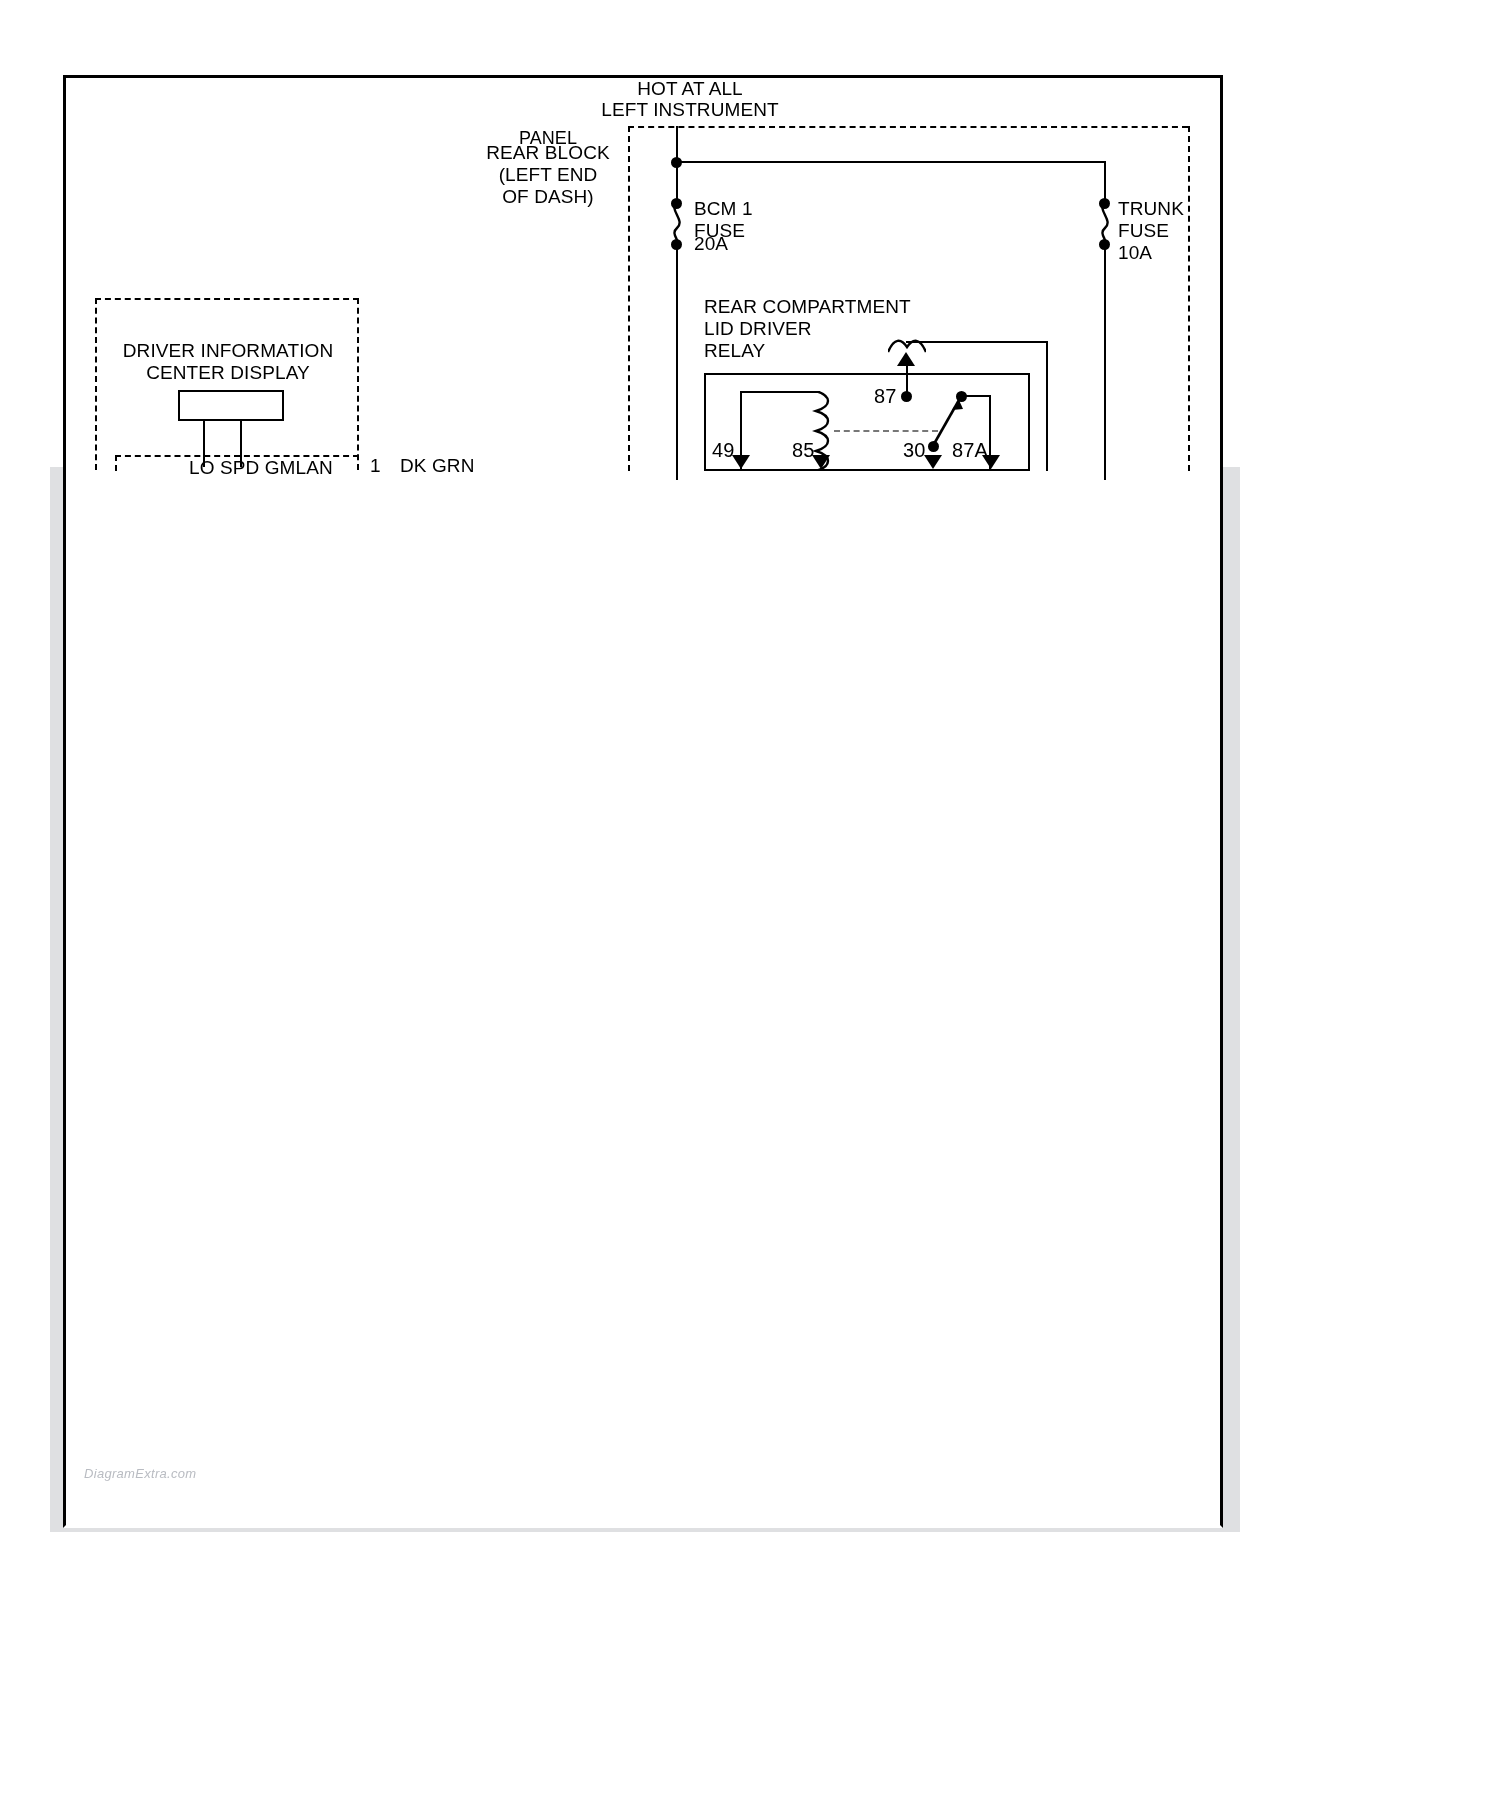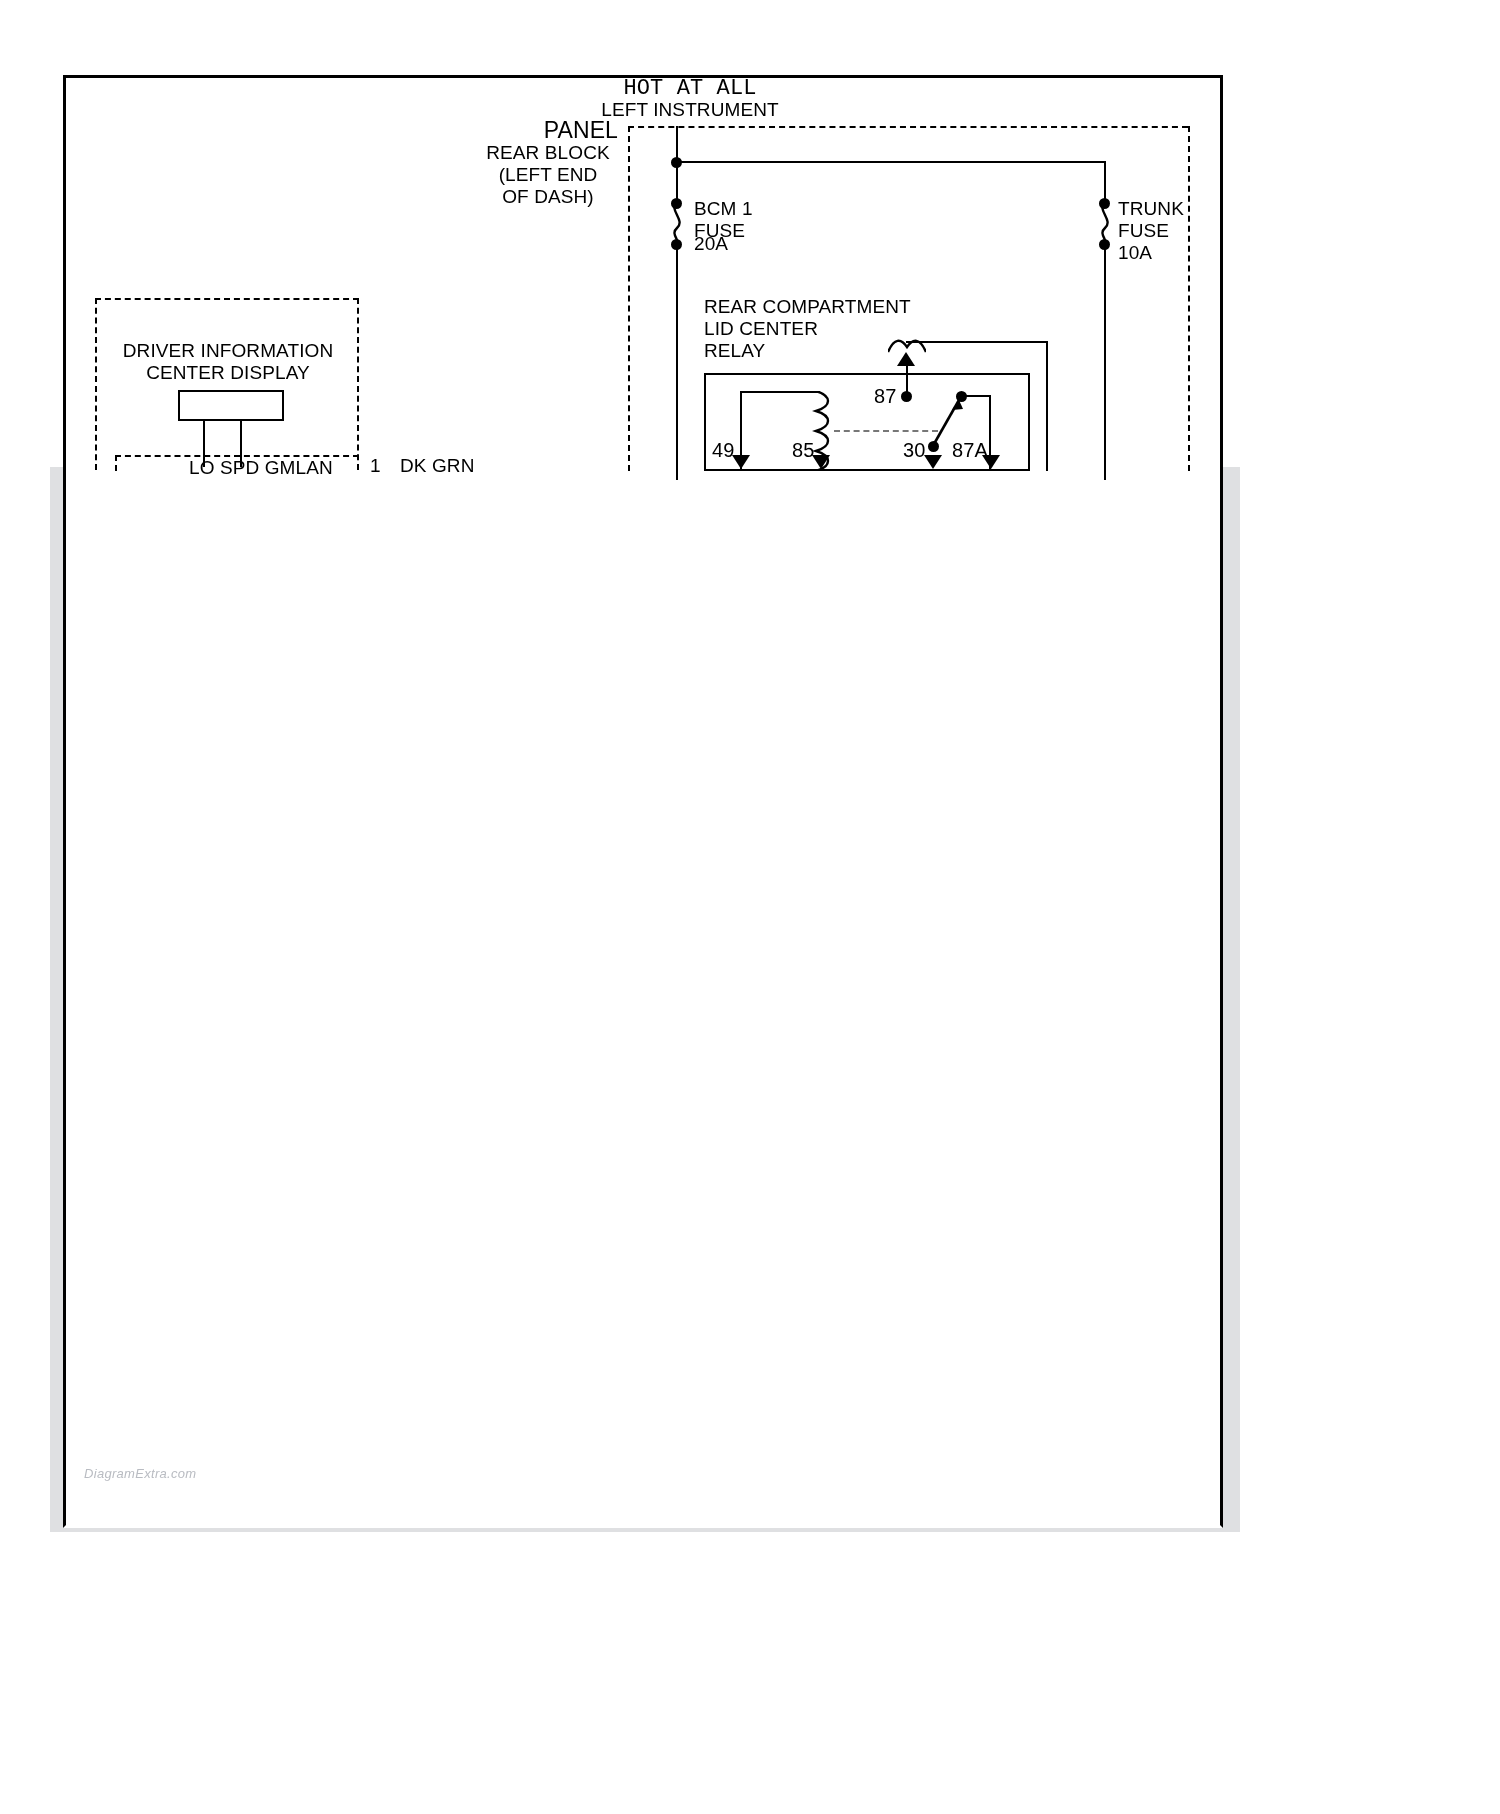--- a/index.html
+++ b/index.html
@@ -213,24 +213,24 @@
     <div class="txt" style="left:660px;top:620px;transform:rotate(-90deg);transform-origin:left top;">1740</div>
     <div class="txt" style="left:724px;top:620px;transform:rotate(-90deg);transform-origin:left top;">4100</div>
   </div>
 
   <div class="wash"></div>
 
   <div style="position:absolute;left:0;top:0;width:1500px;height:1814px;z-index:60;pointer-events:none;">
 
     <div class="frame" style="border-bottom-color:transparent;"></div>
 
-    <div class="txt ctr" style="left:560px;top:78px;width:260px;font-size:22px;font-family:Liberation Mono, monospace;">HOT AT ALL</div>
+    <div class="txt ctr" style="left:560px;top:78px;width:260px;font-size:19px;">HOT AT ALL</div>
     <div class="txt ctr" style="left:540px;top:99px;width:300px;font-size:19px;">LEFT INSTRUMENT</div>
 
-    <div class="txt ctr" style="left:478px;top:120px;width:140px;font-size:23px;text-align:right;">PANEL</div>
+    <div class="txt ctr" style="left:478px;top:128px;width:140px;font-size:18px;">PANEL</div>
     <div class="txt ctr" style="left:478px;top:142px;width:140px;font-size:19px;">REAR BLOCK</div>
     <div class="txt ctr" style="left:478px;top:164px;width:140px;font-size:19px;">(LEFT END</div>
     <div class="txt ctr" style="left:478px;top:186px;width:140px;font-size:19px;">OF DASH)</div>
 
     <div class="dash-h" style="left:628px;top:126px;width:560px;"></div>
     <div class="dash-v" style="left:628px;top:126px;height:345px;"></div>
     <div class="dash-v" style="left:1188px;top:126px;height:345px;"></div>
 
     <div class="ln vl" style="left:676px;top:126px;height:78px;"></div>
     <div class="dot" style="left:671px;top:157px;"></div>
@@ -251,21 +251,21 @@
     <svg style="position:absolute;left:1094px;top:202px;" width="24" height="42" viewBox="0 0 24 42">
       <path d="M11 0 C 2 8, 20 18, 11 26 C 4 32, 14 38, 11 42" stroke="#000" stroke-width="2.4" fill="none"></path>
     </svg>
     <div class="dot" style="left:1099px;top:239px;"></div>
     <div class="txt" style="left:1118px;top:198px;font-size:19px;">TRUNK</div>
     <div class="txt" style="left:1118px;top:220px;font-size:19px;">FUSE</div>
     <div class="txt" style="left:1118px;top:242px;font-size:19px;">10A</div>
     <div class="ln vl" style="left:1104px;top:248px;height:232px;"></div>
 
     <div class="txt" style="left:704px;top:296px;font-size:19px;">REAR COMPARTMENT</div>
-    <div class="txt" style="left:704px;top:318px;font-size:19px;">LID CENTER</div>
+    <div class="txt" style="left:704px;top:318px;font-size:19px;">LID DRIVER</div>
     <div class="txt" style="left:704px;top:340px;font-size:19px;">RELAY</div>
 
     <div class="ln hl" style="left:704px;top:373px;width:326px;"></div>
     <div class="ln vl" style="left:704px;top:373px;height:98px;"></div>
     <div class="ln vl" style="left:1028px;top:373px;height:98px;"></div>
     <div class="ln hl" style="left:704px;top:469px;width:326px;"></div>
 
     <div class="ln hl" style="left:740px;top:391px;width:80px;"></div>
     <div class="ln vl" style="left:740px;top:391px;height:80px;"></div>
     <svg style="position:absolute;left:812px;top:391px;" width="22" height="80" viewBox="0 0 22 80">

